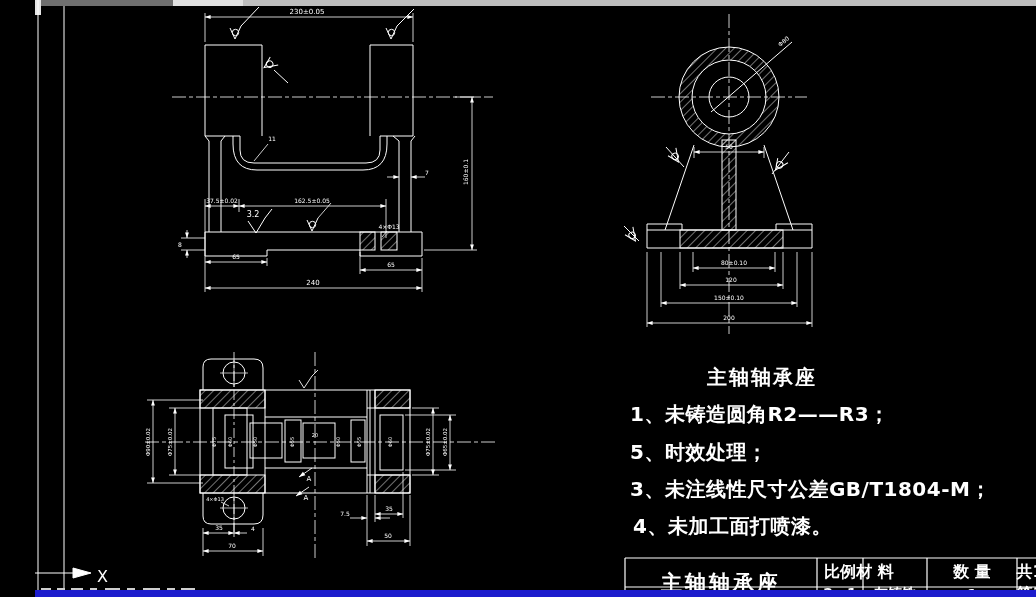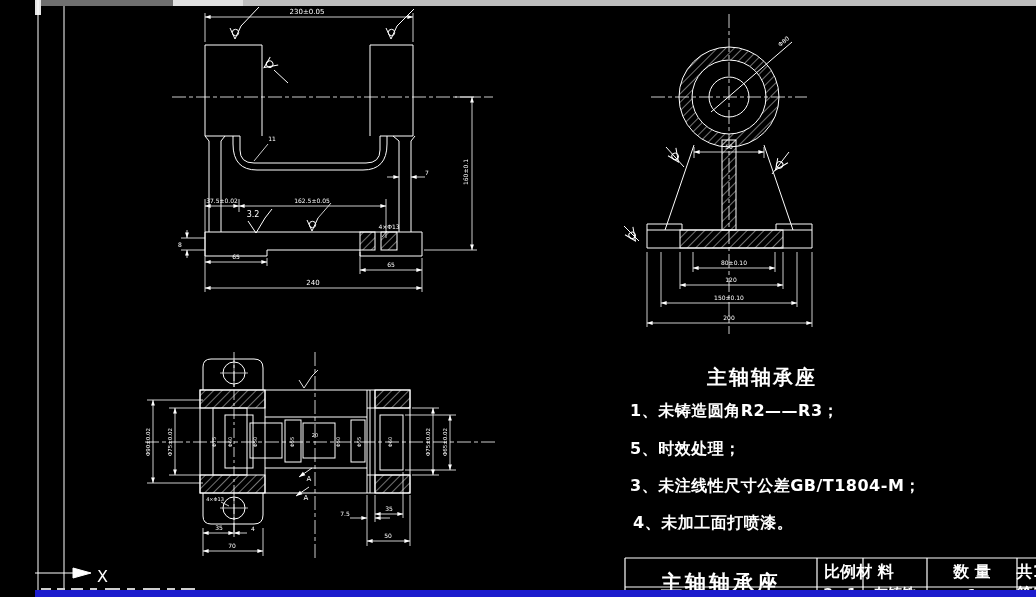--- a/index.html
+++ b/index.html
@@ -8,21 +8,21 @@
   .chrome-top{position:absolute;left:0;top:0;width:1036px;height:6px;
     background:linear-gradient(to right,#6f6f6f 0,#6f6f6f 138px,#e0e0e0 138px,#e0e0e0 208px,#bdbdbd 208px,#bdbdbd 100%);}
   .chrome-corner{position:absolute;left:0;top:0;width:6px;height:15px;background:#e6e6e6;}
   .taskbar{position:absolute;left:0;top:590px;width:1036px;height:7px;background:#1c1ccd;}
   svg{position:absolute;left:0;top:0;}
   svg text{fill:#fff;stroke:none;font-family:"DejaVu Sans",sans-serif;}
   .cn{position:absolute;color:#fff;font-weight:bold;white-space:nowrap;
       font-family:"DejaVu Sans",sans-serif;}
   .center{transform:translate(-50%,-50%);}
   .tr-title{font-size:20px;letter-spacing:2px;}
-  .tr-item{font-size:16px;letter-spacing:0.5px;}
+  .tr-item{font-size:20px;letter-spacing:0.5px;}
   .tb-label{font-size:16px;}
   .tb-small{font-size:16px;}
   .tb-value{font-size:14px;}
   .tb-name{font-size:21px;letter-spacing:3px;}
 </style>
 </head>
 <body>
 
 <div class="stage">
 

